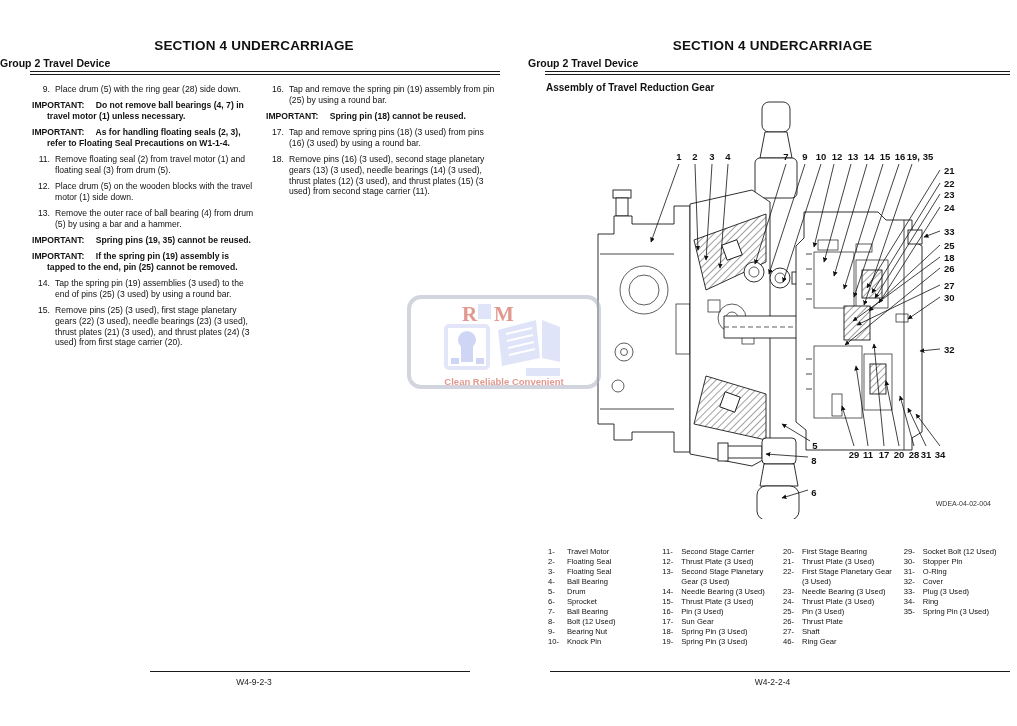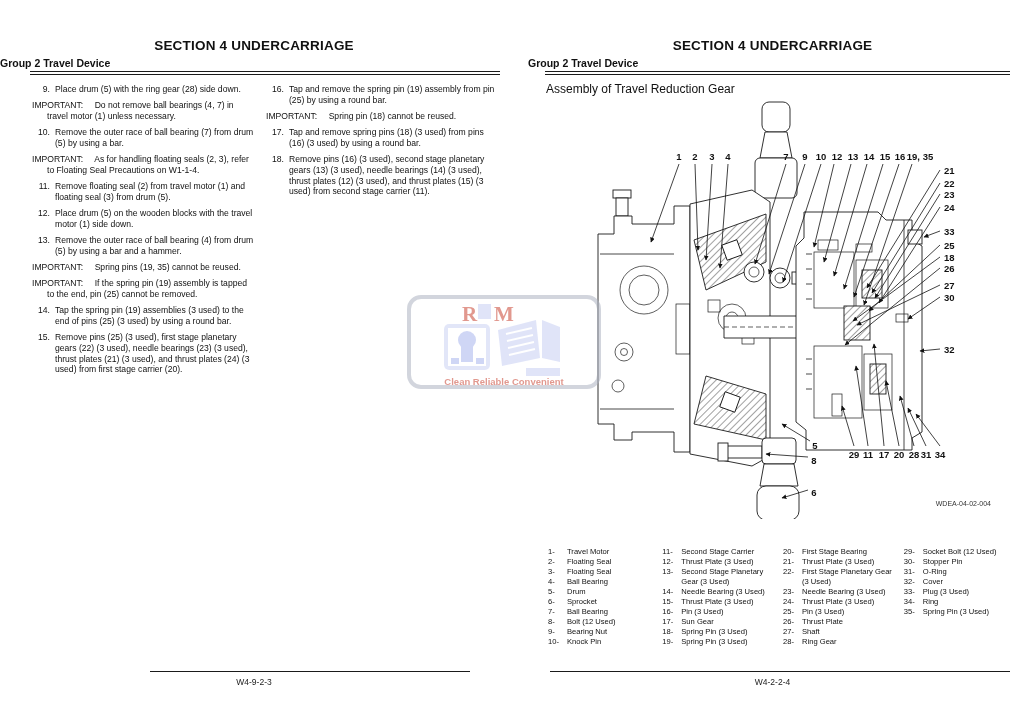--- a/index.html
+++ b/index.html
@@ -22,29 +22,29 @@
   .page-right .dbl-rule{left:17px;right:7px;}
 
   .cols{position:absolute;top:84px;left:32px;right:10px;display:flex;gap:12px;
     font-size:8.6px;line-height:1.25;}
   .col1{flex:0 0 222px;}
   .col2{flex:1;}
   .item{margin-bottom:5.5px;}
   .item.step{display:flex;}
   .item.step .lead{flex:0 0 18px;text-align:right;margin-right:5px;}
   .item.step .txt{flex:1;}
-  .item.important{font-weight:normal;padding-left:15px;text-indent:-15px;}
+  .item.important{font-weight:bold;padding-left:15px;text-indent:-15px;}
   .item.important .lead{margin-right:9px;}
 
   .foot-rule{position:absolute;top:671px;border-top:1.5px solid #1a1a1a;}
   .page-left .foot-rule{left:150px;right:38px;}
   .page-right .foot-rule{left:22px;right:7px;}
   .pageno{position:absolute;top:677px;left:0;right:0;text-align:center;font-size:8.5px;color:#222;}
 
-  .assembly-heading{position:absolute;top:82px;left:18px;font-size:12px;font-weight:normal;}
+  .assembly-heading{position:absolute;top:82px;left:18px;font-size:10px;font-weight:bold;}
   .diagram{position:absolute;top:94px;left:28px;}
   .figcode{position:absolute;top:500px;right:26px;font-size:7px;color:#333;}
 
   .parts{position:absolute;top:547px;left:20px;right:6px;display:flex;
     font-size:7.6px;line-height:1.32;gap:7px;}
   .pcol{flex:1;}
   .pcol.c2{flex:1.06;}
   .pcol.c3{flex:1.06;}
   .part{display:flex;}
   .pnum{flex:0 0 17px;}
@@ -74,24 +74,20 @@
           <div class="item step">
             <span class="lead">9.</span>
             <span class="txt">Place drum (5) with the ring gear (28) side down.</span>
           </div>
 
           <div class="item important">
             <span class="lead">IMPORTANT:</span>
             <span class="txt">Do not remove ball bearings (4, 7) in travel motor (1) unless necessary.</span>
           </div>
 
-          <div class="item step">
-            <span class="lead">10.</span>
-            <span class="txt">Remove the outer race of ball bearing (7) from drum (5) by using a bar.</span>
-          </div>
 
           <div class="item important">
             <span class="lead">IMPORTANT:</span>
             <span class="txt">As for handling floating seals (2, 3), refer to Floating Seal Precautions on W1-1-4.</span>
           </div>
 
           <div class="item step">
             <span class="lead">11.</span>
             <span class="txt">Remove floating seal (2) from travel motor (1) and floating seal (3) from drum (5).</span>
           </div>
@@ -468,21 +464,21 @@
             <span class="pnum">26-</span>
             <span class="pname">Thrust Plate</span>
           </div>
 
           <div class="part">
             <span class="pnum">27-</span>
             <span class="pname">Shaft</span>
           </div>
 
           <div class="part">
-            <span class="pnum">28-</span>
+            <span class="pnum">46-</span>
             <span class="pname">Ring Gear</span>
           </div>
         </div>
       <div class="pcol c4">
 
           <div class="part">
             <span class="pnum">29-</span>
             <span class="pname">Socket Bolt (12 Used)</span>
           </div>
 

